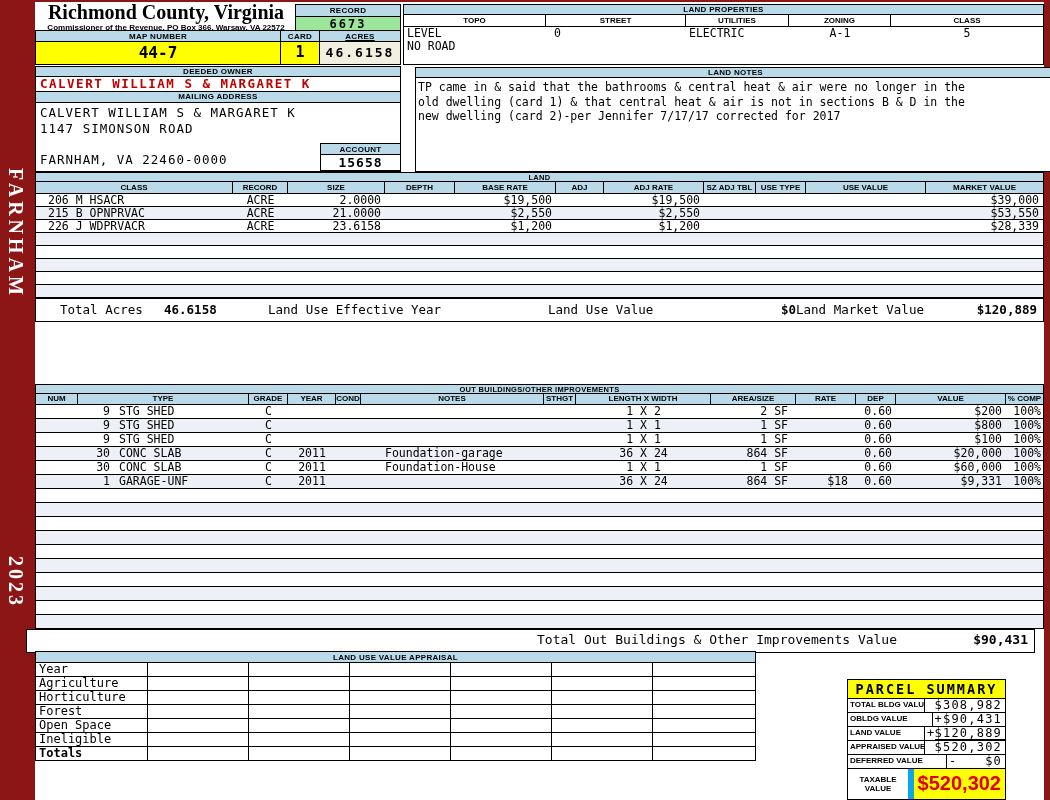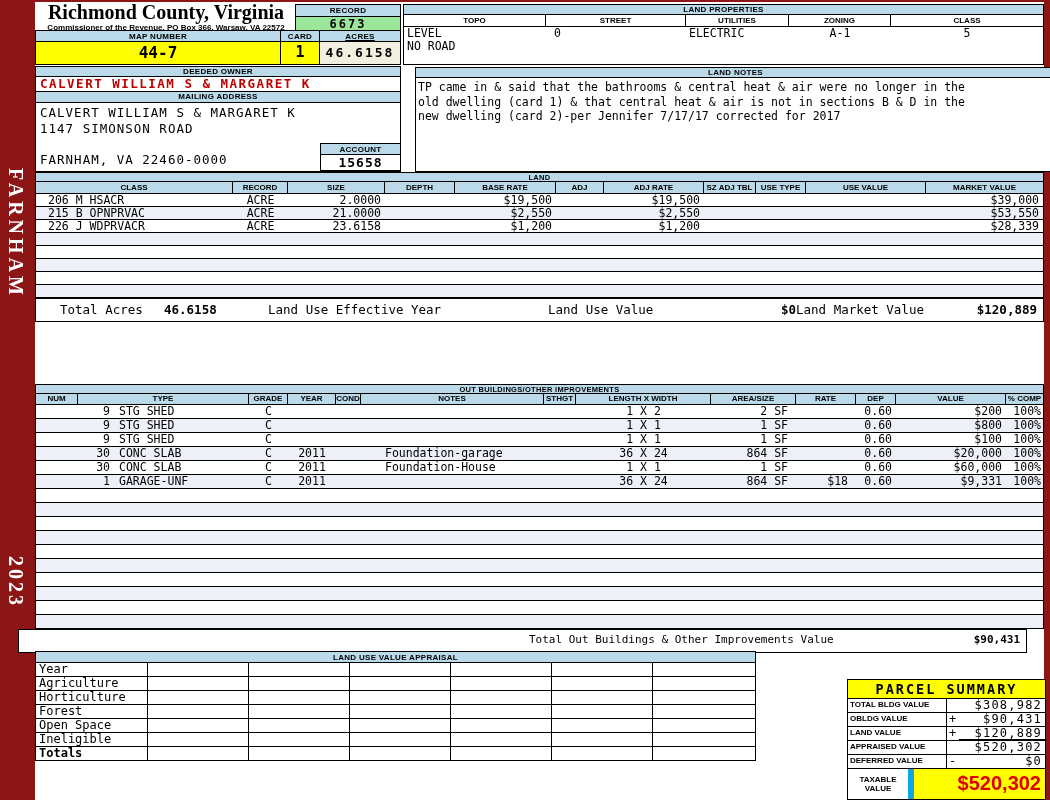--- a/index.html
+++ b/index.html
@@ -319,21 +319,21 @@
     <div class="trow obrow"></div>
     <div class="trow obrow odd"></div>
     <div class="trow obrow"></div>
     <div class="trow obrow odd"></div>
     <div class="trow obrow"></div>
     <div class="trow obrow odd"></div>
     <div class="trow obrow"></div>
     <div class="trow obrow odd"></div>
   </div>
 
-  <div class="totalrow mono" style="left:18px;top:629px;width:1009px;height:24px;font-size:11px;line-height:19px;">
+  <div class="totalrow mono" style="left:26px;top:629px;width:1009px;height:24px;font-size:13px;line-height:19px;">
     <span style="left:510px;">Total Out Buildings &amp; Other Improvements Value</span>
     <span class="b" style="right:6px;">$90,431</span>
   </div>
 
   <div class="abs" style="left:35px;top:651px;width:721px;">
     <div class="bar" style="height:12px;line-height:11px;">LAND USE VALUE APPRAISAL</div>
     <div class="ap-row mono">
       <div class="ap-label">Year</div>
       <div class="ap-cell"></div>
         <div class="ap-cell"></div>
@@ -391,21 +391,21 @@
       <div class="ap-label b">Totals</div>
       <div class="ap-cell"></div>
         <div class="ap-cell"></div>
         <div class="ap-cell"></div>
         <div class="ap-cell"></div>
         <div class="ap-cell"></div>
         <div class="ap-cell"></div>
     </div>
   </div>
 
-  <div class="abs" style="left:847px;top:679px;width:199px;">
+  <div class="abs" style="left:847px;top:679px;width:159px;">
     <div class="mono b" style="background:#ffff00;border:1px solid #000;height:20px;line-height:19px;text-align:center;font-size:13.5px;letter-spacing:2px;box-sizing:border-box;">PARCEL SUMMARY</div>
     <div class="ps-row">
       <div class="ps-label">TOTAL BLDG VALUE</div>
       <div class="ps-op mono"></div>
       <div class="ps-val mono">$308,982</div>
     </div>
     <div class="ps-row">
       <div class="ps-label">OBLDG VALUE</div>
       <div class="ps-op mono">+</div>
       <div class="ps-val mono">$90,431</div>

